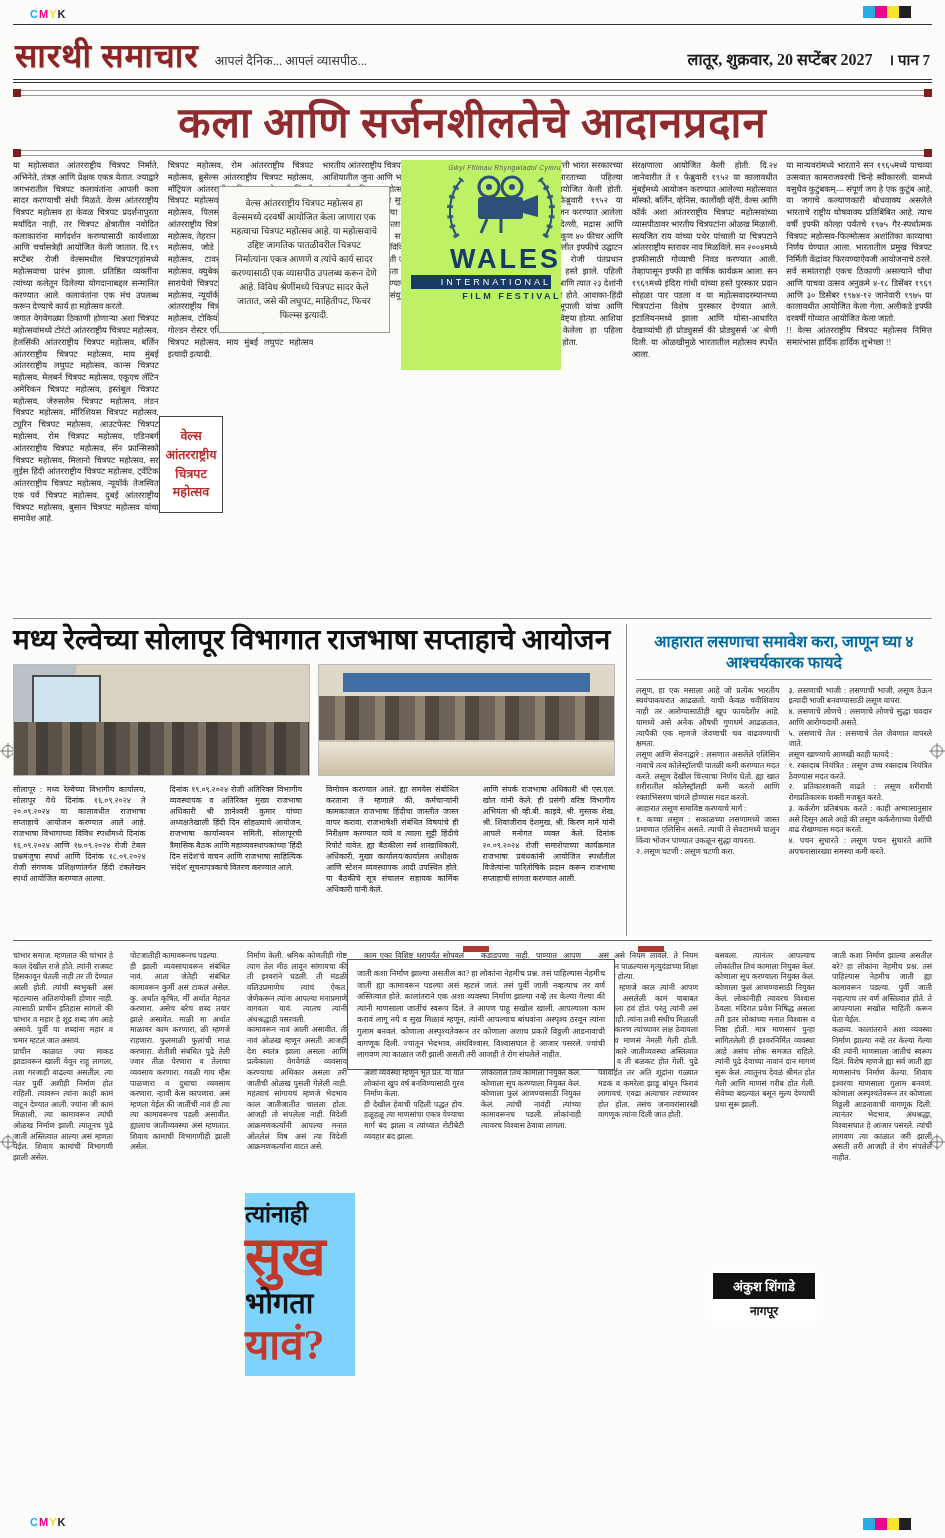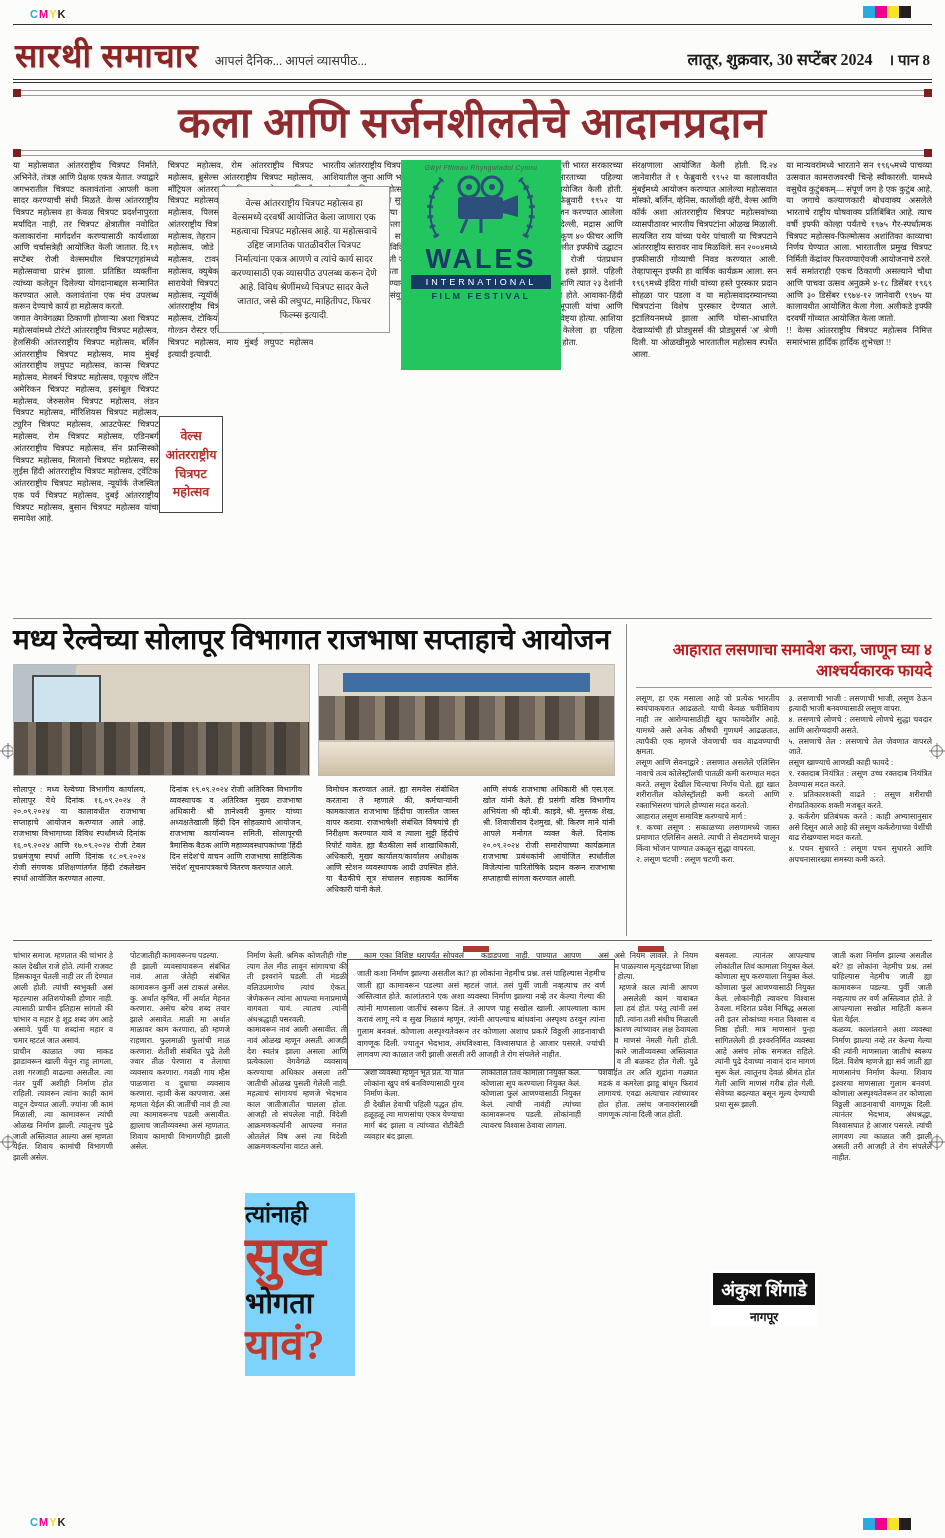--- a/index.html
+++ b/index.html
@@ -36,21 +36,21 @@
   .band h1{margin:0;height:54px;display:flex;align-items:center;justify-content:center;
            font-size:42px;line-height:1.1;color:#8f2a2e;font-weight:bold;letter-spacing:1px;text-align:right;}
 
   
   .main-art{position:absolute;top:160px;left:13px;right:13px;height:454px;display:flex;gap:9px;}
   .ma-col{flex:1;font-size:8.3px;line-height:1.42;text-align:justify;overflow:hidden;}
   .intro-box{position:absolute;left:205px;top:26px;width:172px;box-sizing:border-box;background:#fbfaf6;border:1px solid #9a9a9a;
              padding:10px 11px;font-size:9px;line-height:1.55;text-align:center;}
   .pullquote{position:absolute;left:146px;top:256px;width:64px;box-sizing:border-box;border:1.5px solid #444;background:#fff;
              padding:10px 4px;text-align:center;font-weight:bold;color:#b5322e;font-size:12.5px;line-height:1.5;}
-  .wales{position:absolute;left:388px;top:0;width:160px;height:210px;background:#22c55e;text-align:center;padding-top:4px;box-sizing:border-box;
+  .wales{position:absolute;left:388px;top:0;width:160px;height:210px;background:#bef264;text-align:right;padding-top:4px;box-sizing:border-box;
          font-family:"Liberation Sans",sans-serif;}
   .wales .top-line{font-size:6.5px;color:#555;font-style:italic;letter-spacing:0.5px;}
   .wales .name{font-weight:bold;font-size:27px;letter-spacing:3px;color:#173a66;line-height:1.05;}
   .wales .band-intl{background:#173a66;color:#fff;font-size:9px;letter-spacing:3px;padding:2px 0;margin:2px 10px;}
   .wales .sub{font-size:9px;letter-spacing:2.5px;color:#173a66;margin-top:2px;font-weight:bold;}
 
   
   .hr1{position:absolute;top:618px;left:13px;right:13px;border-top:1px solid #888;}
 
   
@@ -65,40 +65,40 @@
   .photo-b{background:linear-gradient(180deg,#ddd8ca 0 30%,#c9c2b0 30% 100%);}
   .photo-b .banner{position:absolute;left:8%;right:8%;top:7%;height:17%;background:#3f6ea5;}
   .photo-b .people{position:absolute;left:0;right:0;top:28%;height:40%;
       background:repeating-linear-gradient(90deg,#6e635a 0 16px,#8d8170 16px 26px,#50483e 26px 40px);}
   .photo-b .table{position:absolute;left:0;right:0;bottom:0;height:30%;background:linear-gradient(#ece5d6,#cdbfa4);}
   .r-cols{display:flex;gap:24px;margin-top:8px;height:162px;}
   .r-col{flex:1;font-size:7.9px;line-height:1.4;text-align:justify;overflow:hidden;}
 
   
   .garlic{position:absolute;top:624px;left:626px;right:13px;border-left:1px solid #8a8a8a;padding-left:9px;height:312px;box-sizing:border-box;}
-  .garlic h3{margin:16px 0 6px;font-size:16px;font-weight:bold;text-align:right;line-height:1.3;color:#b91c1c;
+  .garlic h3{margin:8px 0 6px;font-size:16px;font-weight:bold;text-align:center;line-height:1.3;color:#0369a1;
              border-bottom:1px solid #999;padding-bottom:5px;}
   .g-cols{display:flex;gap:9px;height:252px;}
   .g-col{flex:1;font-size:7.8px;line-height:1.38;text-align:justify;overflow:hidden;}
 
   
   .bottom{position:absolute;top:940px;left:13px;right:13px;bottom:34px;border-top:1.5px solid #666;padding-top:10px;box-sizing:border-box;}
   .b-cols{display:flex;gap:17px;height:100%;}
   .b-col{flex:1;font-size:7.7px;line-height:1.38;text-align:justify;overflow:hidden;}
   .b-mark{position:absolute;top:5px;width:26px;height:6px;background:#b03a30;}
   .b-mark.m1{left:450px;} .b-mark.m2{left:625px;}
   .quote-box{position:absolute;left:334px;top:18px;width:268px;box-sizing:border-box;border:1px solid #555;background:#fff;
              padding:8px 9px;font-size:8px;line-height:1.45;text-align:justify;}
   .big-quote{position:absolute;left:232px;top:252px;width:110px;background:#7dd3fc;text-align:left;padding:8px 0;}
   .bq1{font-size:23px;font-weight:bold;color:#111;line-height:1.2;}
   .bq2{font-size:54px;font-weight:bold;color:#c0392b;line-height:1.05;}
   .bq3{font-size:29px;font-weight:bold;color:#111;line-height:1.25;}
   .bq4{font-size:42px;font-weight:bold;color:#c0392b;line-height:1.1;}
   .author{position:absolute;left:698px;top:330px;width:106px;background:#fff;text-align:center;padding:2px;box-sizing:border-box;}
-  .author-name{background:#111;color:#fff;font-weight:bold;font-size:18px;padding:4px 2px;}
+  .author-name{background:#111;color:#fff;font-weight:bold;font-size:13px;padding:4px 2px;}
   .author-city{font-weight:bold;font-size:12px;margin-top:3px;color:#111;}
 </style>
 </head>
 <body>
 
 <div class="page">
 
   <div class="cmyk-text tl">
     <span class="c">C</span><span class="m">M</span><span class="y">Y</span><span class="k">K</span>
   </div>
@@ -119,22 +119,22 @@
     </div>
   <div class="reg" style="left:2px;top:745px;"></div>
   <div class="reg" style="left:2px;top:1136px;"></div>
   <div class="reg" style="right:2px;top:745px;"></div>
   <div class="reg" style="right:2px;top:1136px;"></div>
 
   <header class="mast">
     <div class="mast-title">सारथी समाचार</div>
     <div class="mast-tagline">आपलं दैनिक... आपलं व्यासपीठ...</div>
     <div class="mast-date">
-      <span>लातूर, शुक्रवार, 30 सप्टेंबर 2024</span>
-      <span class="page-no">। पान 8</span>
+      <span>लातूर, शुक्रवार, 20 सप्टेंबर 2027</span>
+      <span class="page-no">। पान 7</span>
     </div>
   </header>
 
   <section class="band">
     <div class="rule">
         <i class="rsq l"></i>
         <i class="rsq r"></i>
       </div>
     <h1>कला आणि सर्जनशीलतेचे आदानप्रदान</h1>
     <div class="rule">

